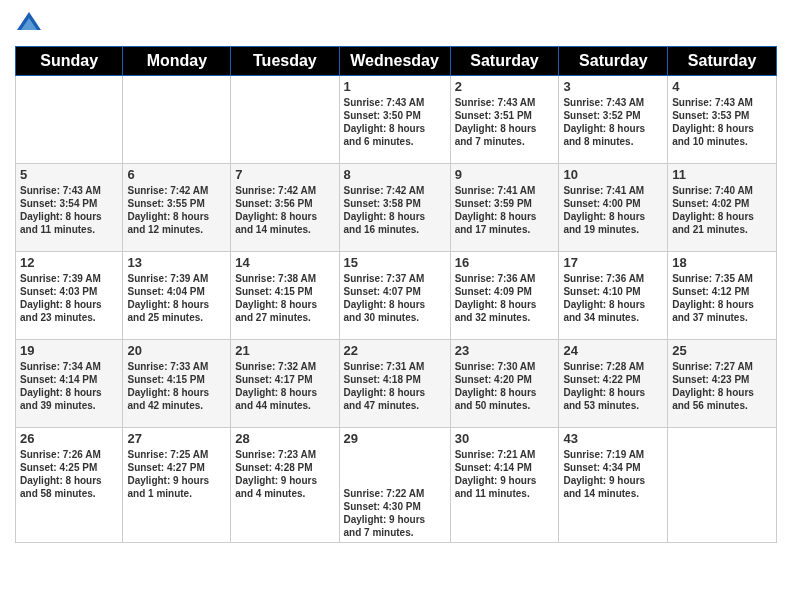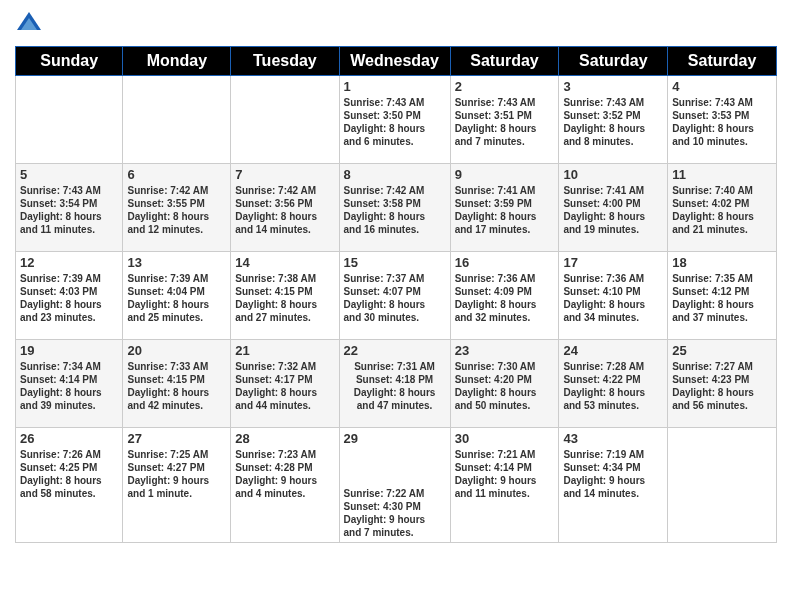--- a/index.html
+++ b/index.html
@@ -282,21 +282,21 @@
           </td>
           <td>
             <div class="day-num">21</div>
             <div class="day-info" style="white-space: pre-line;">Sunrise: 7:32 AM
 Sunset: 4:17 PM
 Daylight: 8 hours
 and 44 minutes.</div>
           </td>
           <td>
             <div class="day-num">22</div>
-            <div class="day-info" style="white-space: pre-line; text-align: center;">Sunrise: 7:31 AM
+            <div class="day-info" style="white-space: pre-line;">Sunrise: 7:31 AM
 Sunset: 4:18 PM
 Daylight: 8 hours
 and 47 minutes.</div>
           </td>
           <td>
             <div class="day-num">23</div>
             <div class="day-info" style="white-space: pre-line;">Sunrise: 7:30 AM
 Sunset: 4:20 PM
 Daylight: 8 hours
 and 50 minutes.</div>

